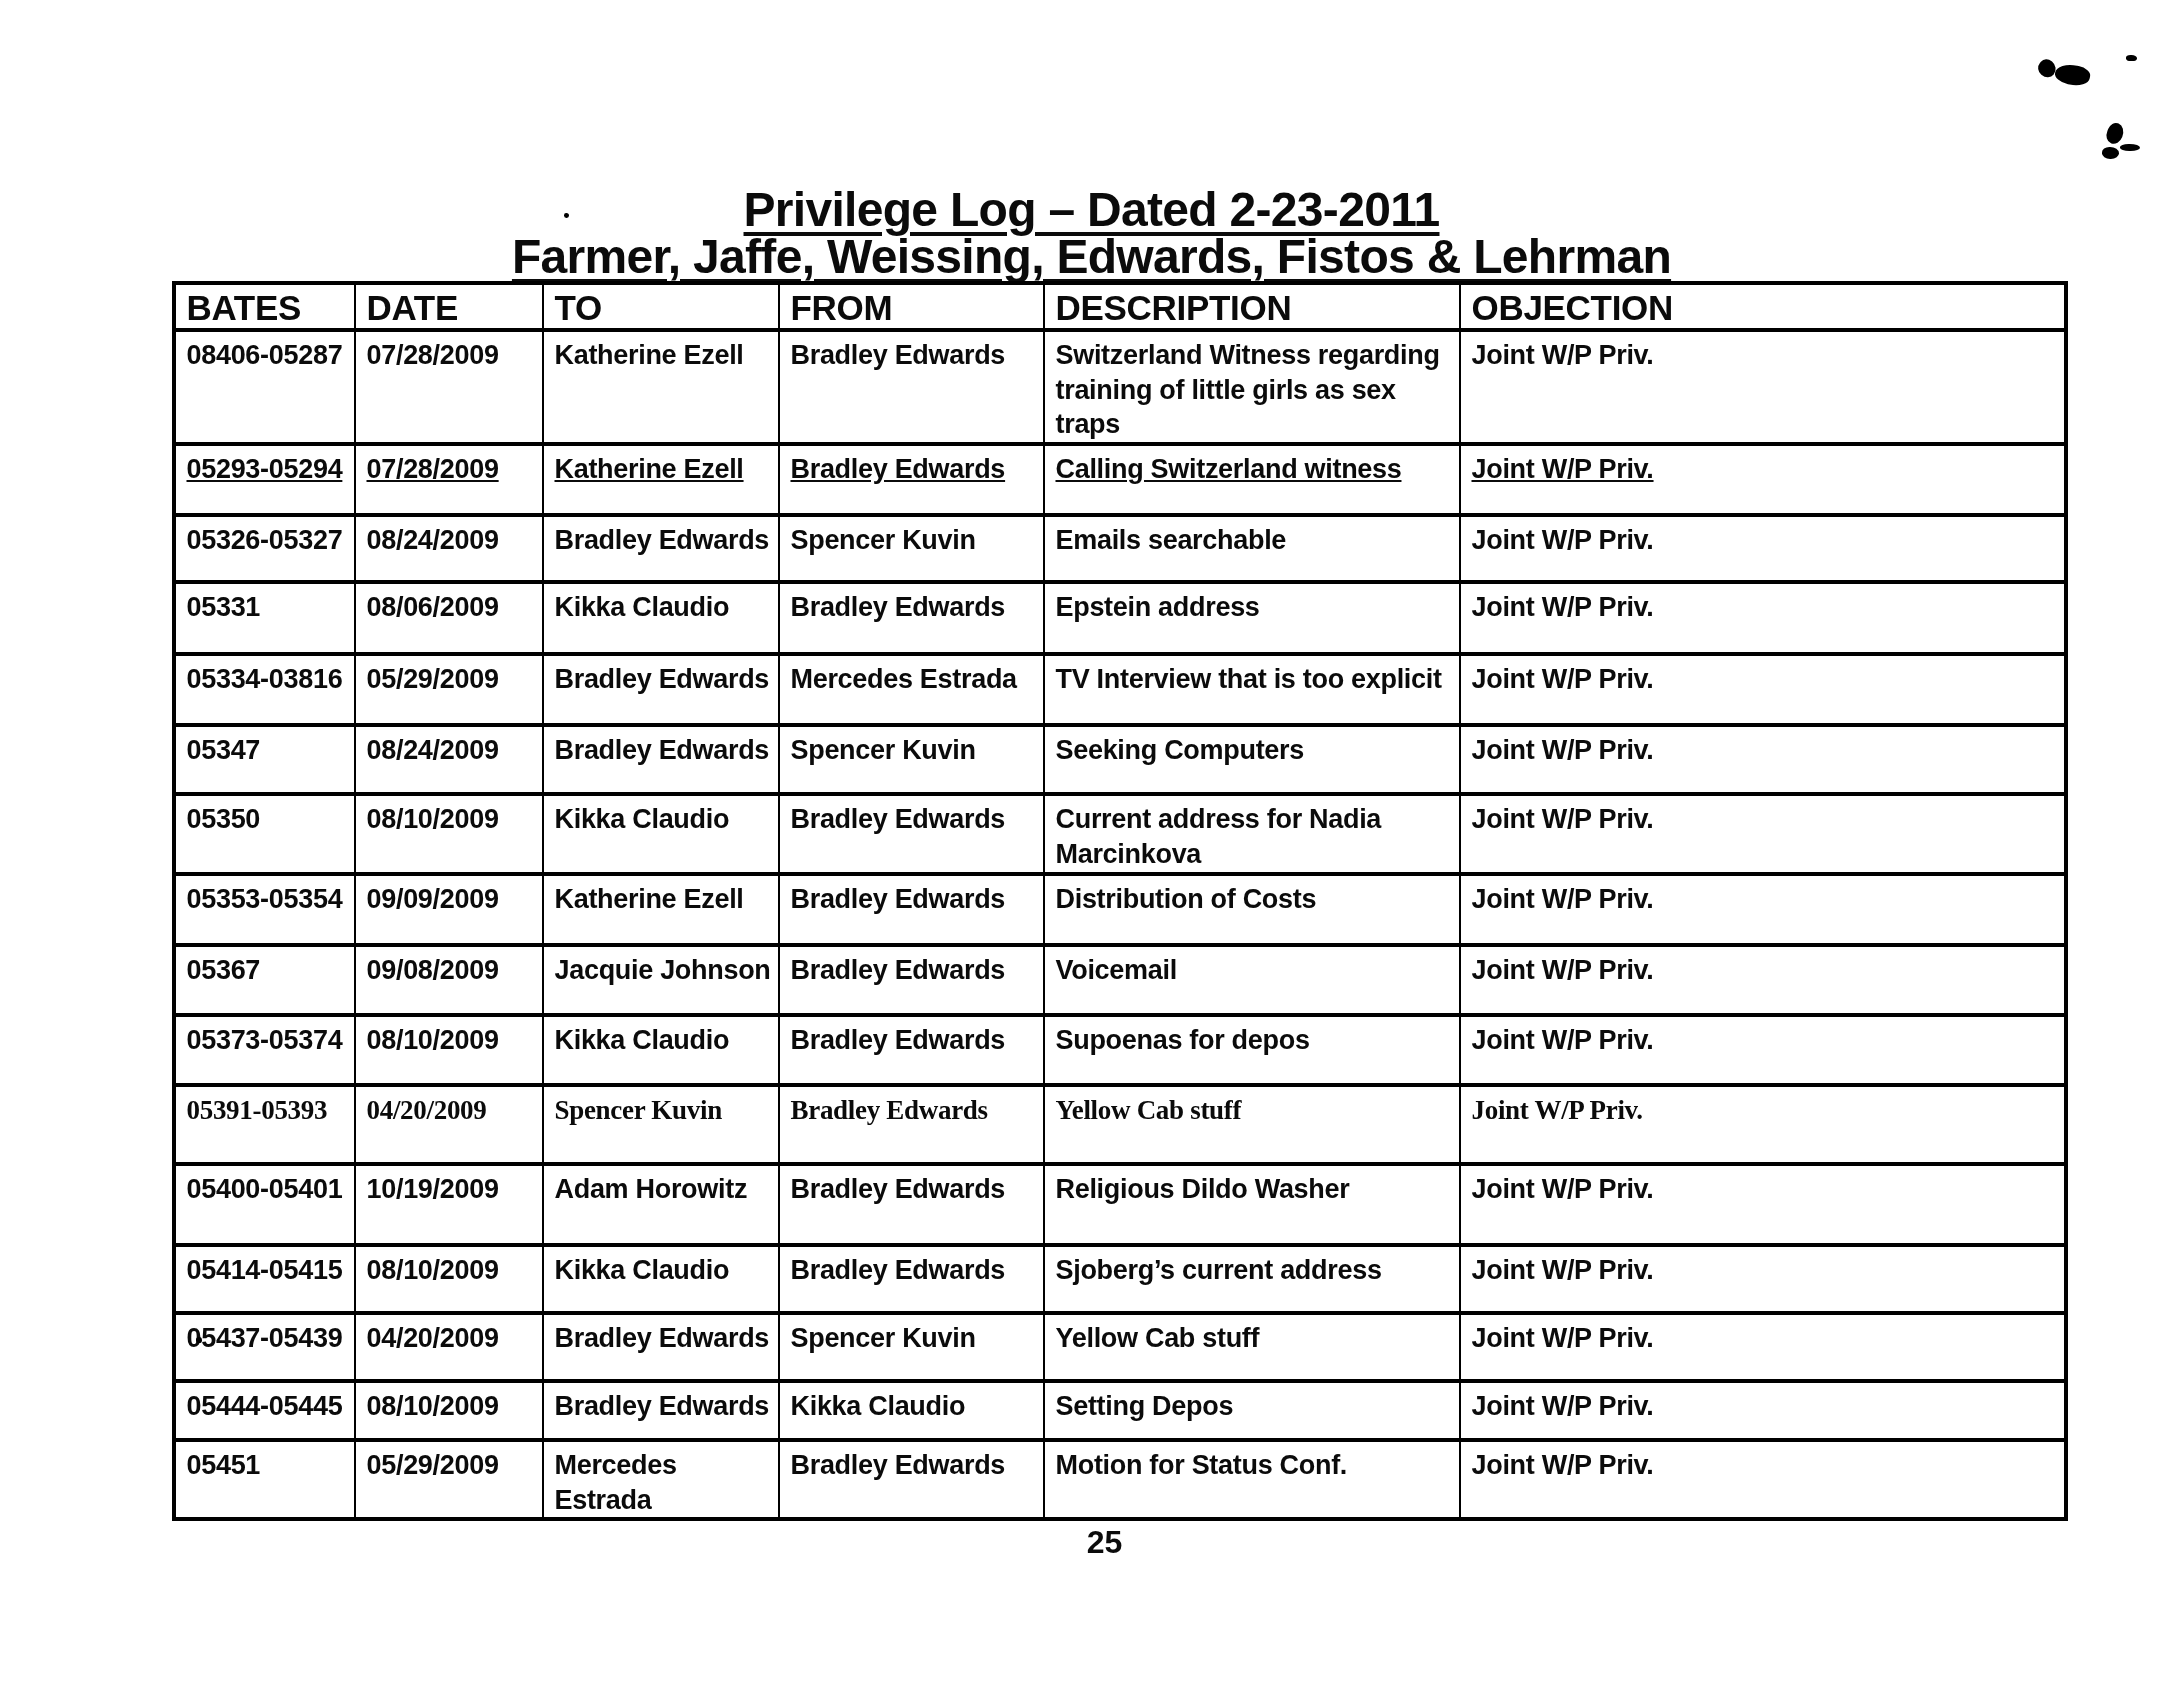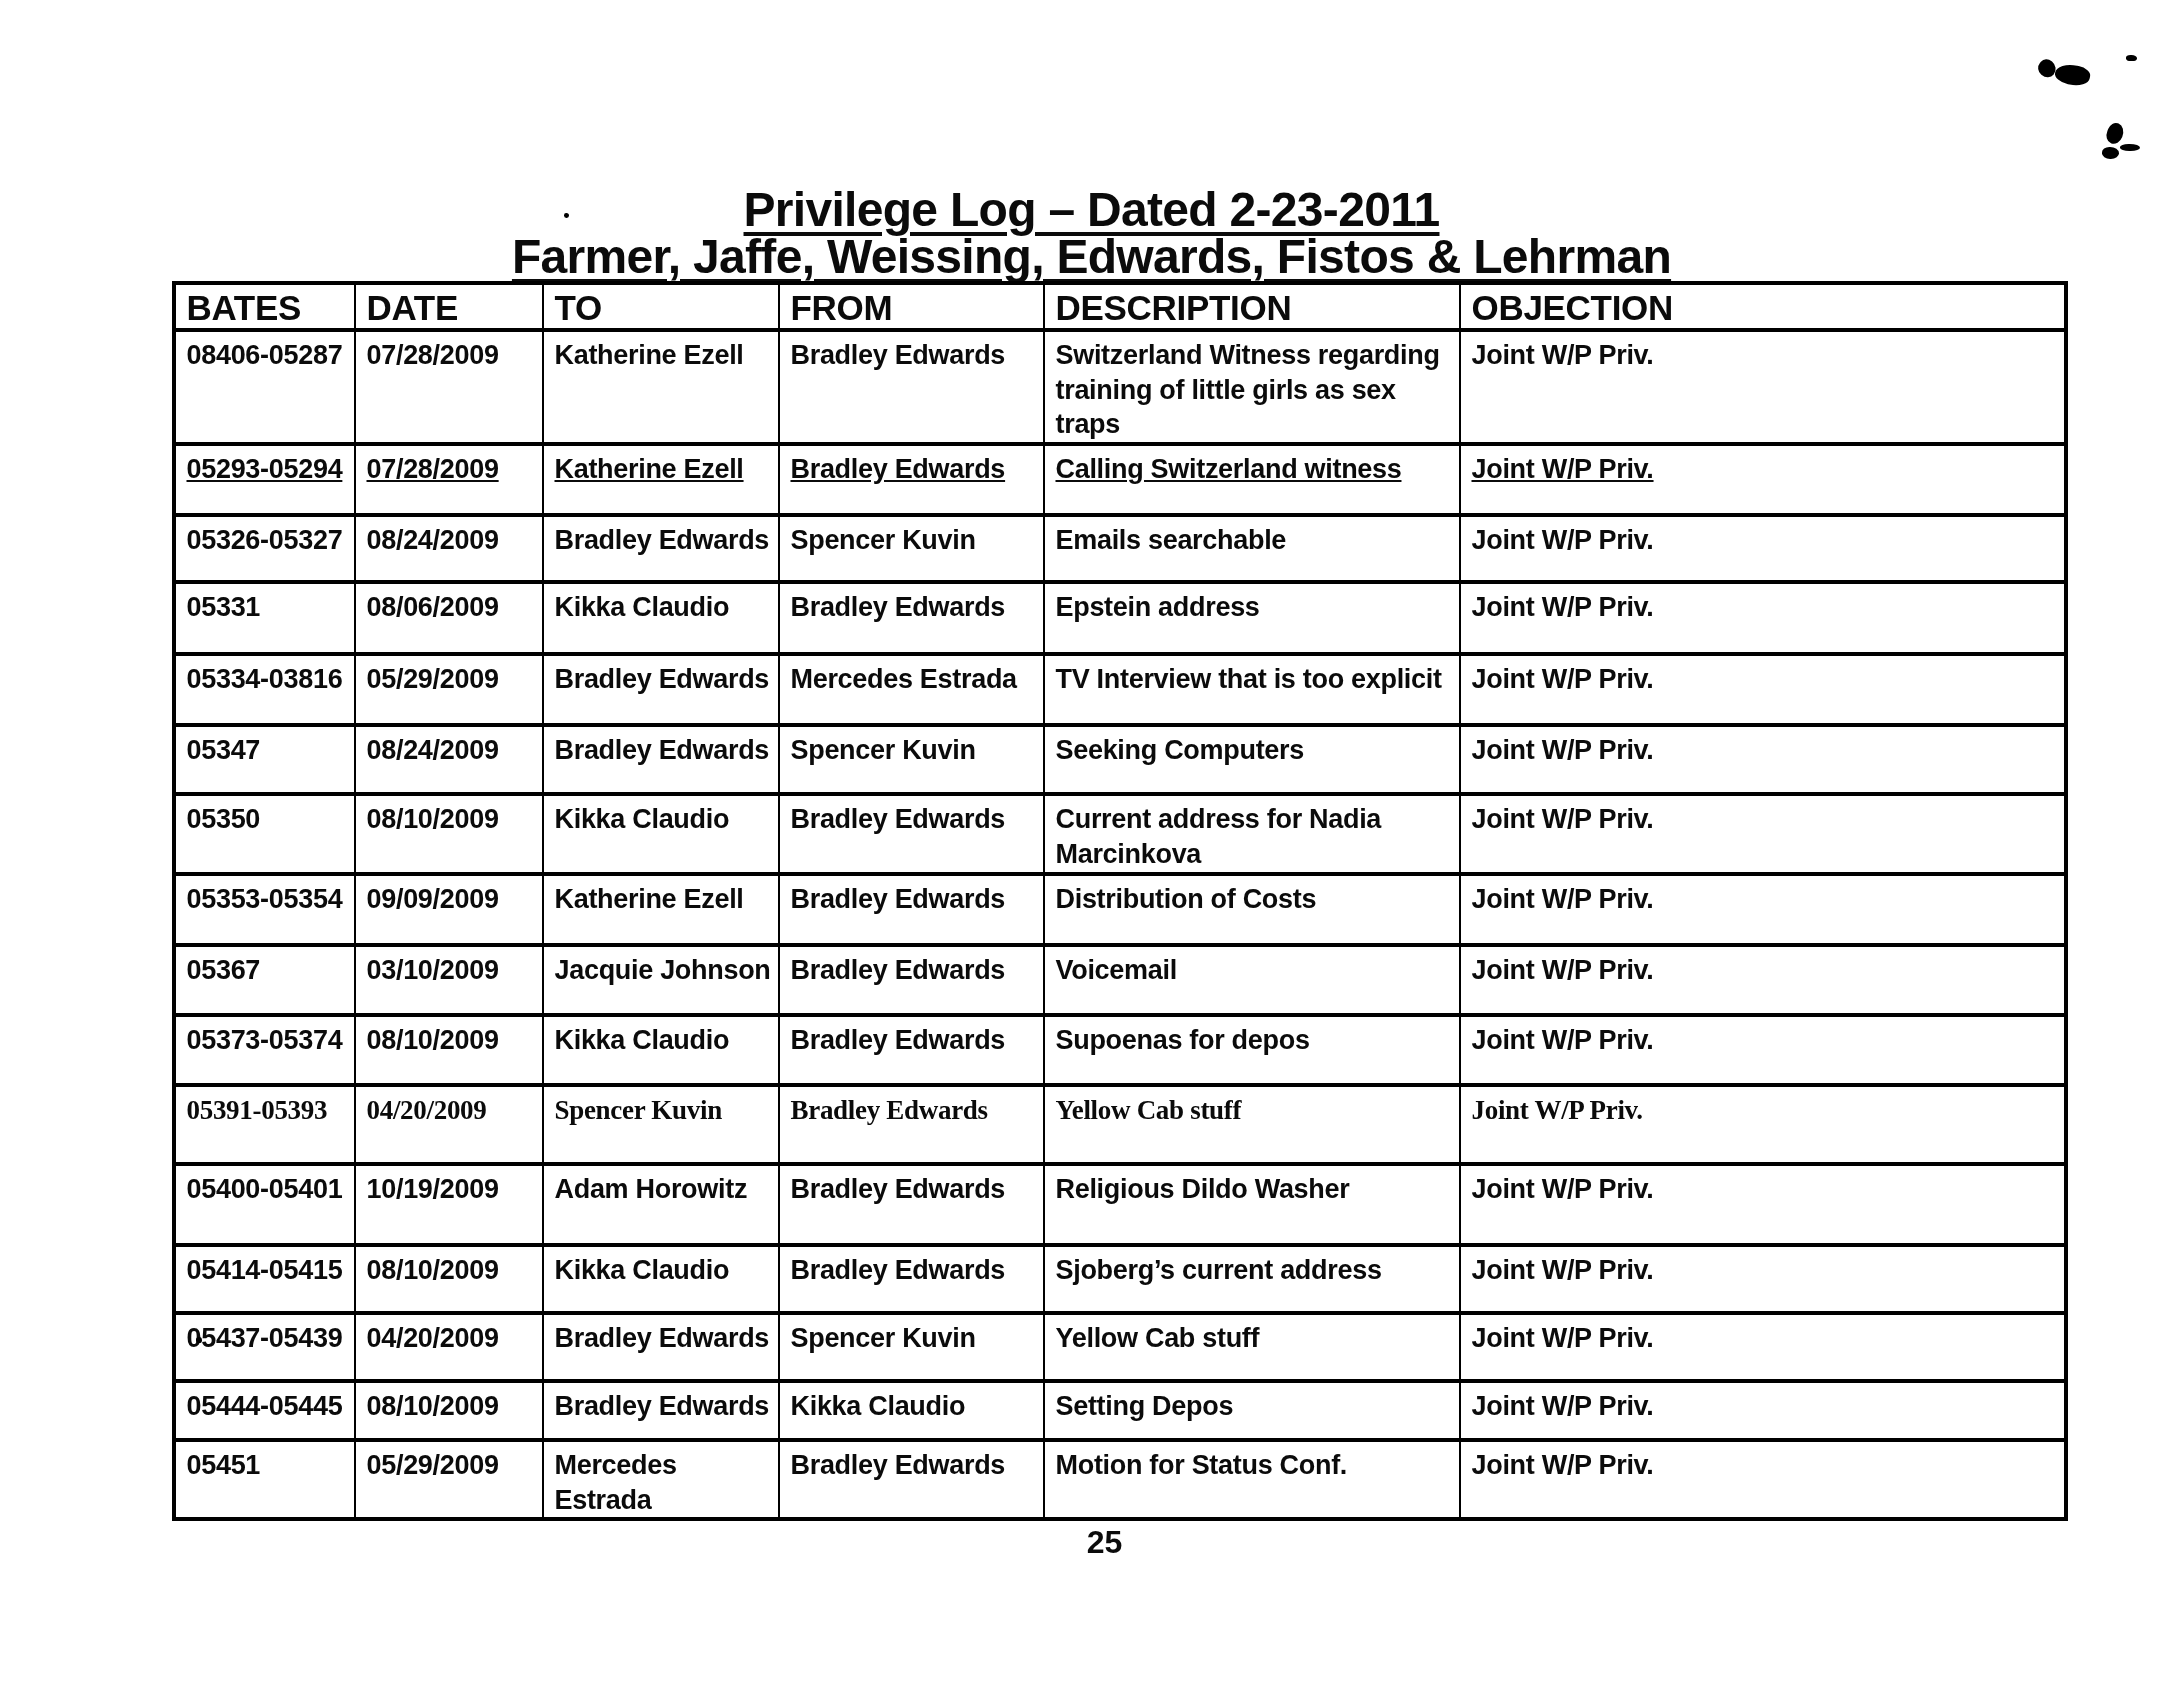--- a/index.html
+++ b/index.html
@@ -188,21 +188,21 @@
         <tr>
           <td>05353-05354</td>
           <td>09/09/2009</td>
           <td>Katherine Ezell</td>
           <td>Bradley Edwards</td>
           <td>Distribution of Costs</td>
           <td>Joint W/P Priv.</td>
         </tr>
         <tr>
           <td>05367</td>
-          <td>03/10/2009</td>
+          <td>09/08/2009</td>
           <td>Jacquie Johnson</td>
           <td>Bradley Edwards</td>
           <td>Voicemail</td>
           <td>Joint W/P Priv.</td>
         </tr>
         <tr>
           <td>05373-05374</td>
           <td>08/10/2009</td>
           <td>Kikka Claudio</td>
           <td>Bradley Edwards</td>

